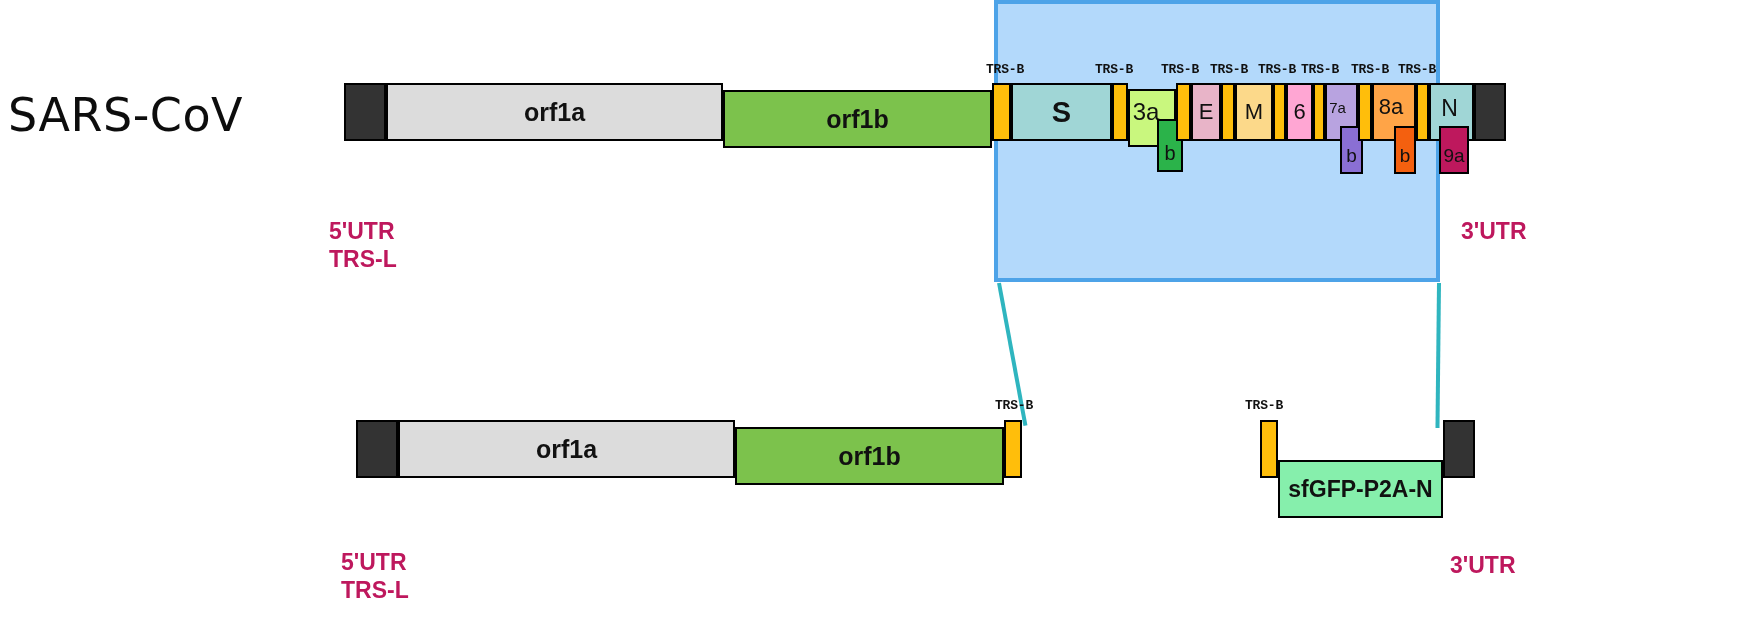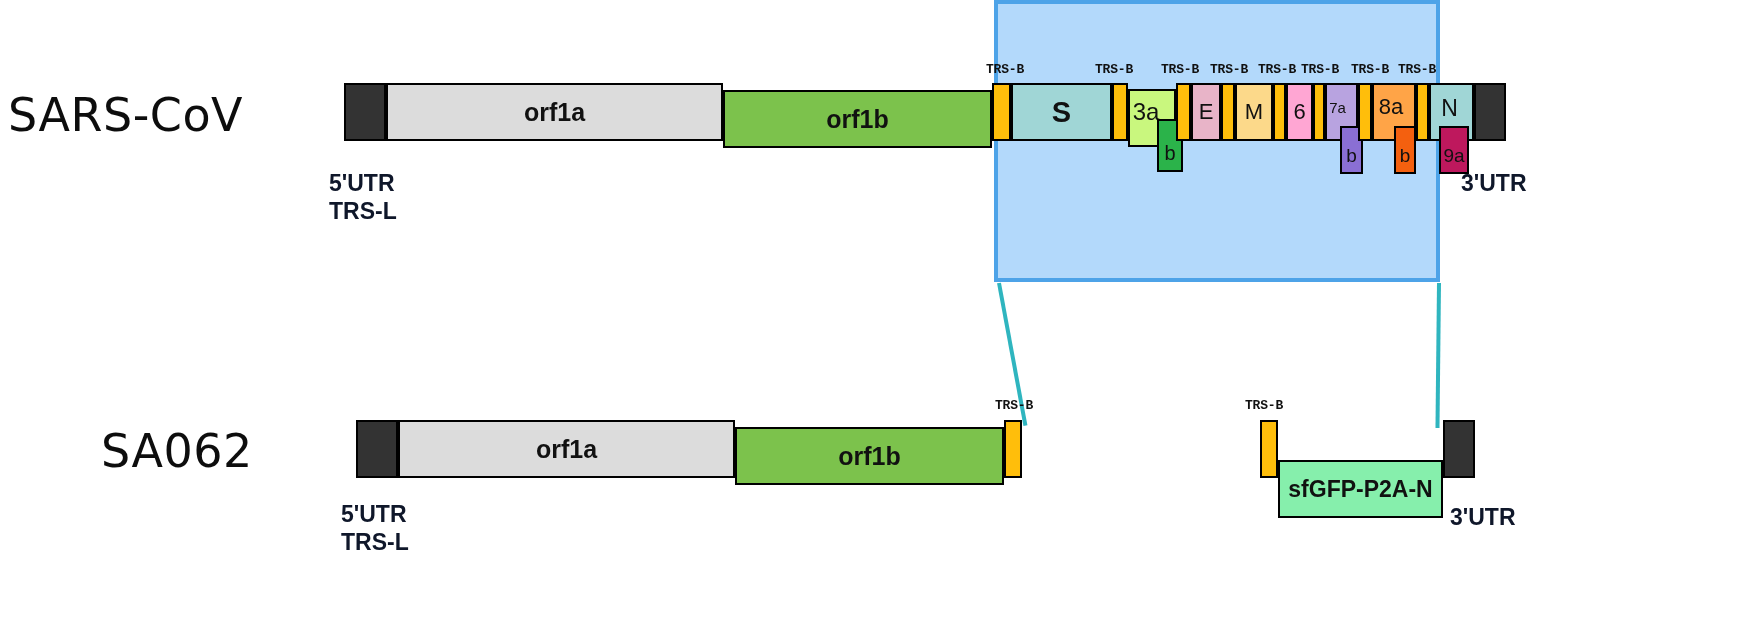--- a/index.html
+++ b/index.html
@@ -20,23 +20,24 @@
     color:#0d0d0d;
     white-space:nowrap;
     letter-spacing:0.5px;
   }
 
   
   .utr-label{
     position:absolute;
     font-family:"Liberation Sans", sans-serif;
     font-weight:bold;
-    color:#0f172a;
+    color:#be185d;
     white-space:nowrap;
     line-height:1.22;
+    margin-top:48px;
   }
 
   
   .highlight-box{
     position:absolute;
     background:#b3d9fb;
     border:4px solid #4da3e8;
     box-sizing:border-box;
   }
 
@@ -175,21 +176,20 @@
   <div class="seg" style="left:1429px;top:83px;width:45px;height:58px;background:#a0d6d6;">
     <span class="seg-label" style="font-size:23px;position:relative;top:-4px;left:-2px;">N</span>
   </div>
 
   <div class="seg" style="left:1429px;top:126px;width:30px;height:48px;background:#be185d;margin-left:10px;">
     <span class="seg-label" style="font-size:19px;position:relative;top:6px;">9a</span>
   </div>
 
   <div class="seg" style="left:1474px;top:83px;width:32px;height:58px;background:#333333;"></div>
 
-  <div class="genome-name" style="left:101px;top:424px;font-size:46px;">SA062</div>
 
   <div class="utr-label" style="left:341px;top:500px;font-size:23px;">
     <div>5'UTR</div>
     <div>TRS-L</div>
   </div>
   <div class="utr-label" style="left:1450px;top:503px;font-size:23px;">3'UTR</div>
 
   <div class="trs-label" style="left:1014px;top:398px;">TRS-B</div>
   <div class="trs-label" style="left:1264px;top:398px;">TRS-B</div>
 

